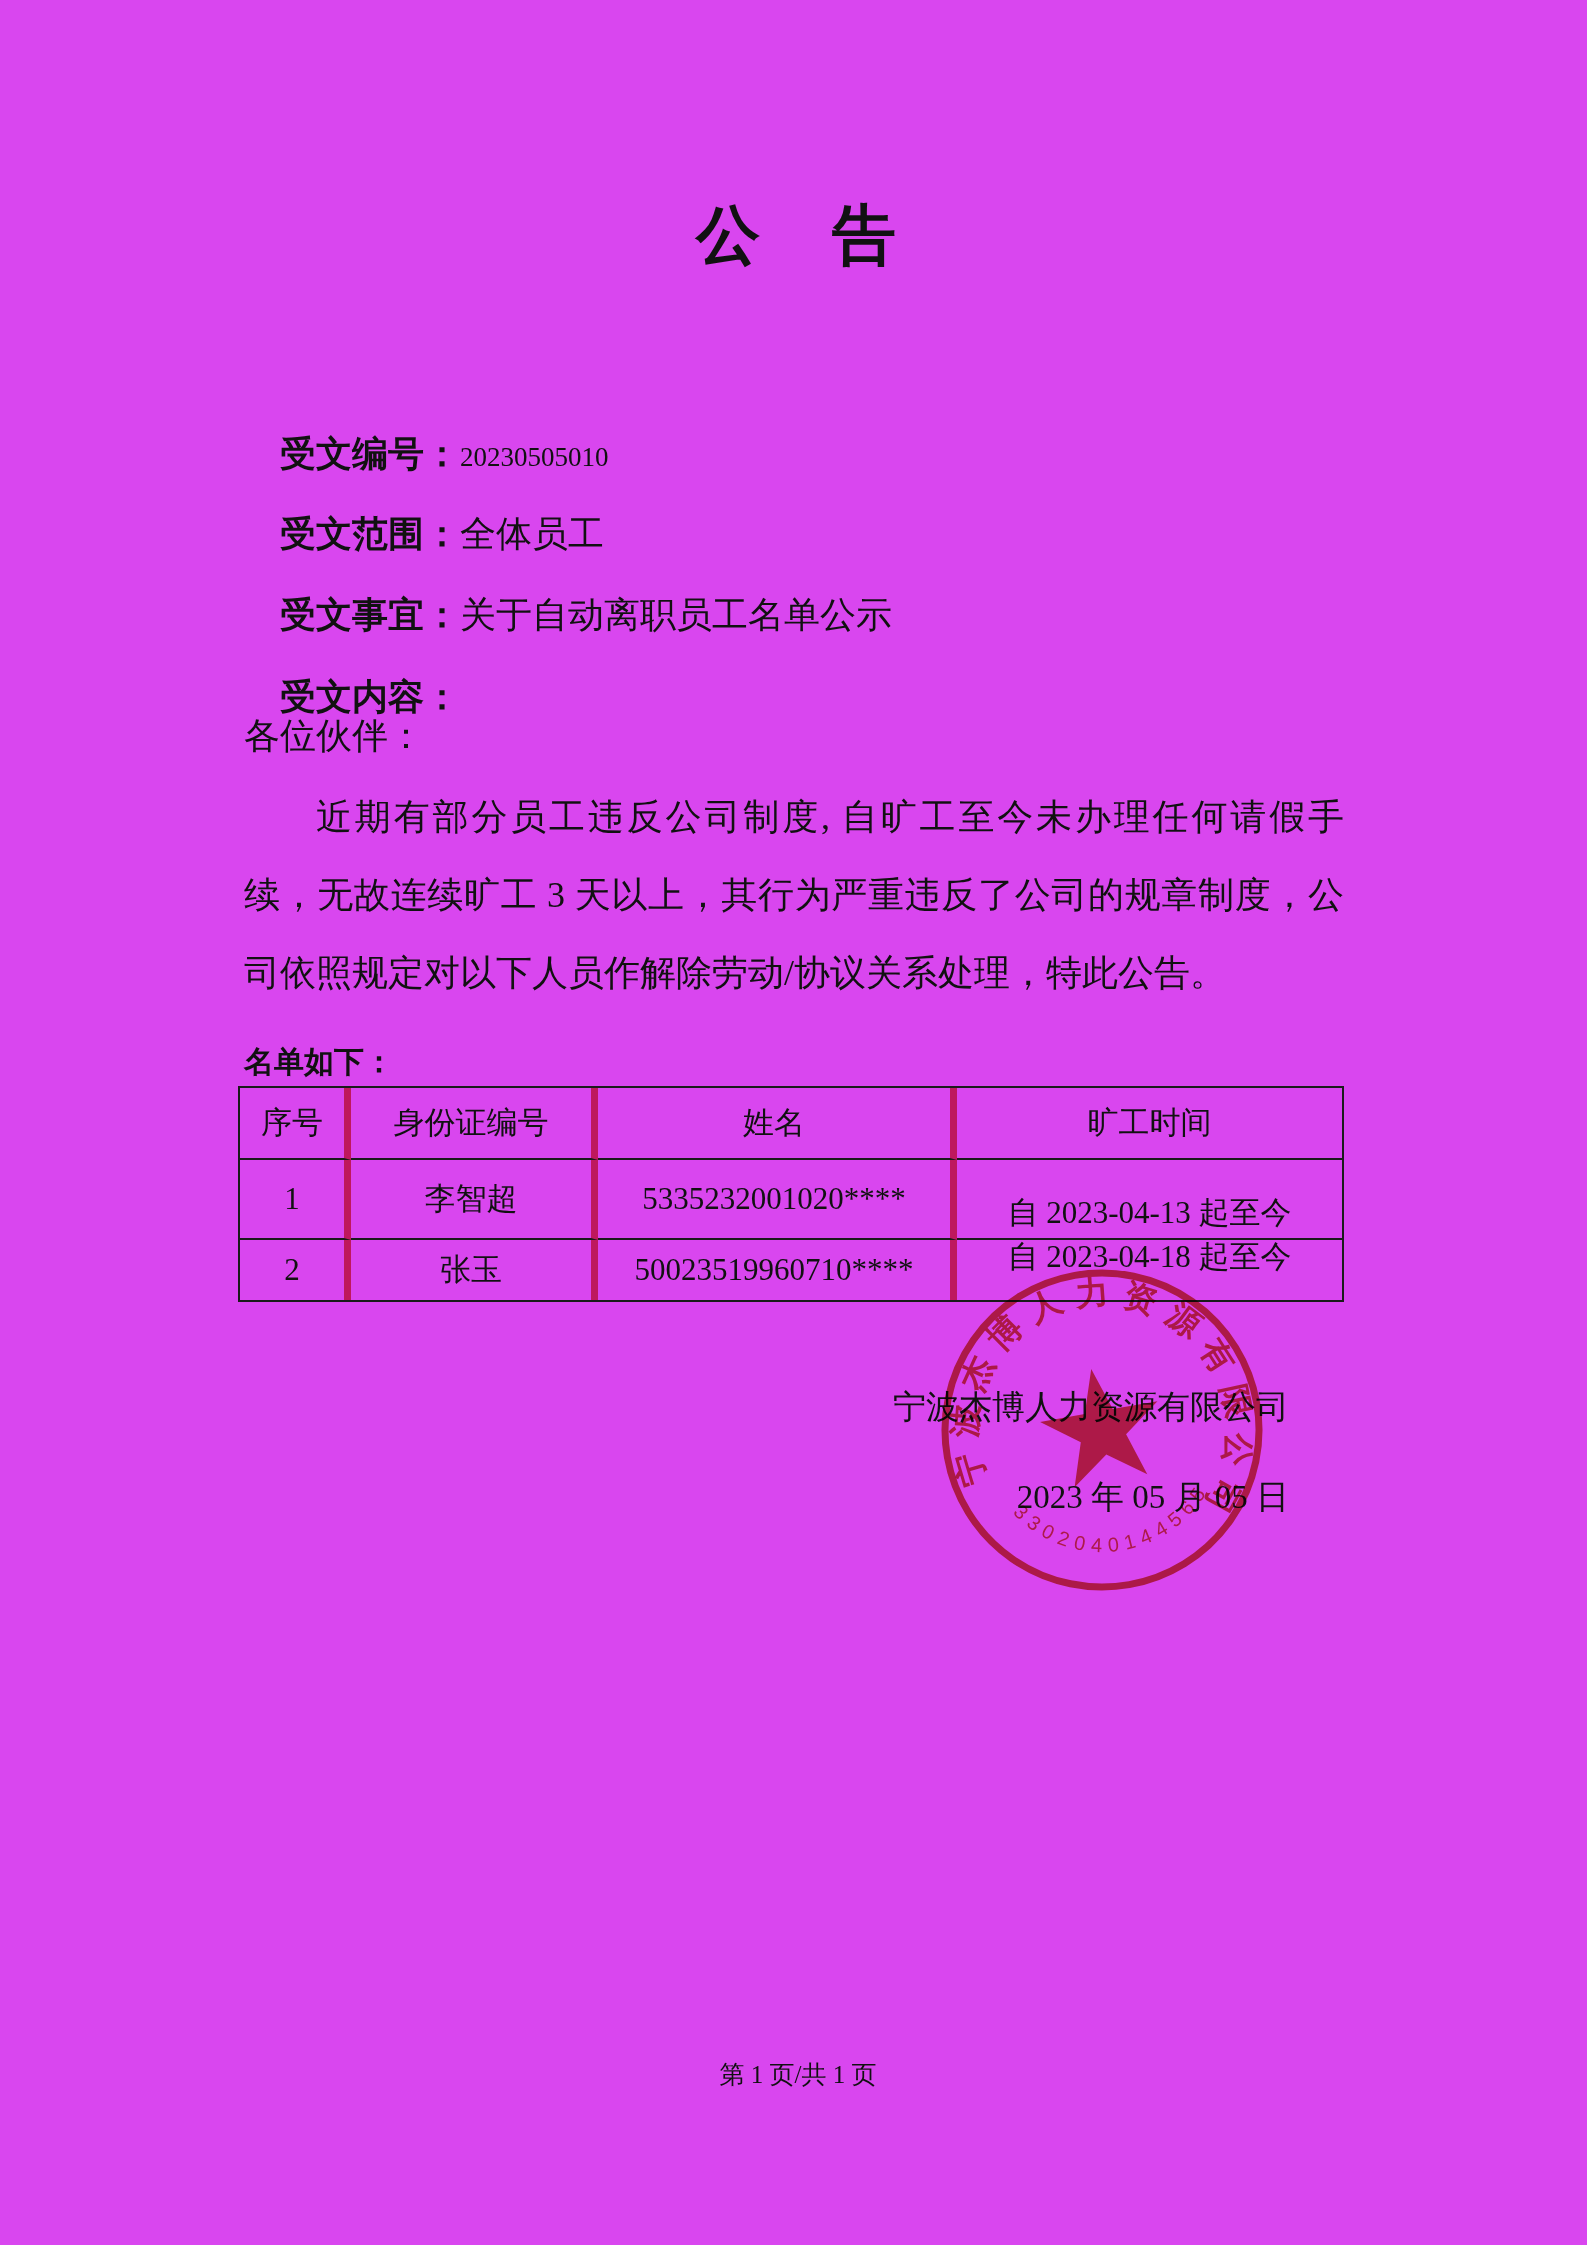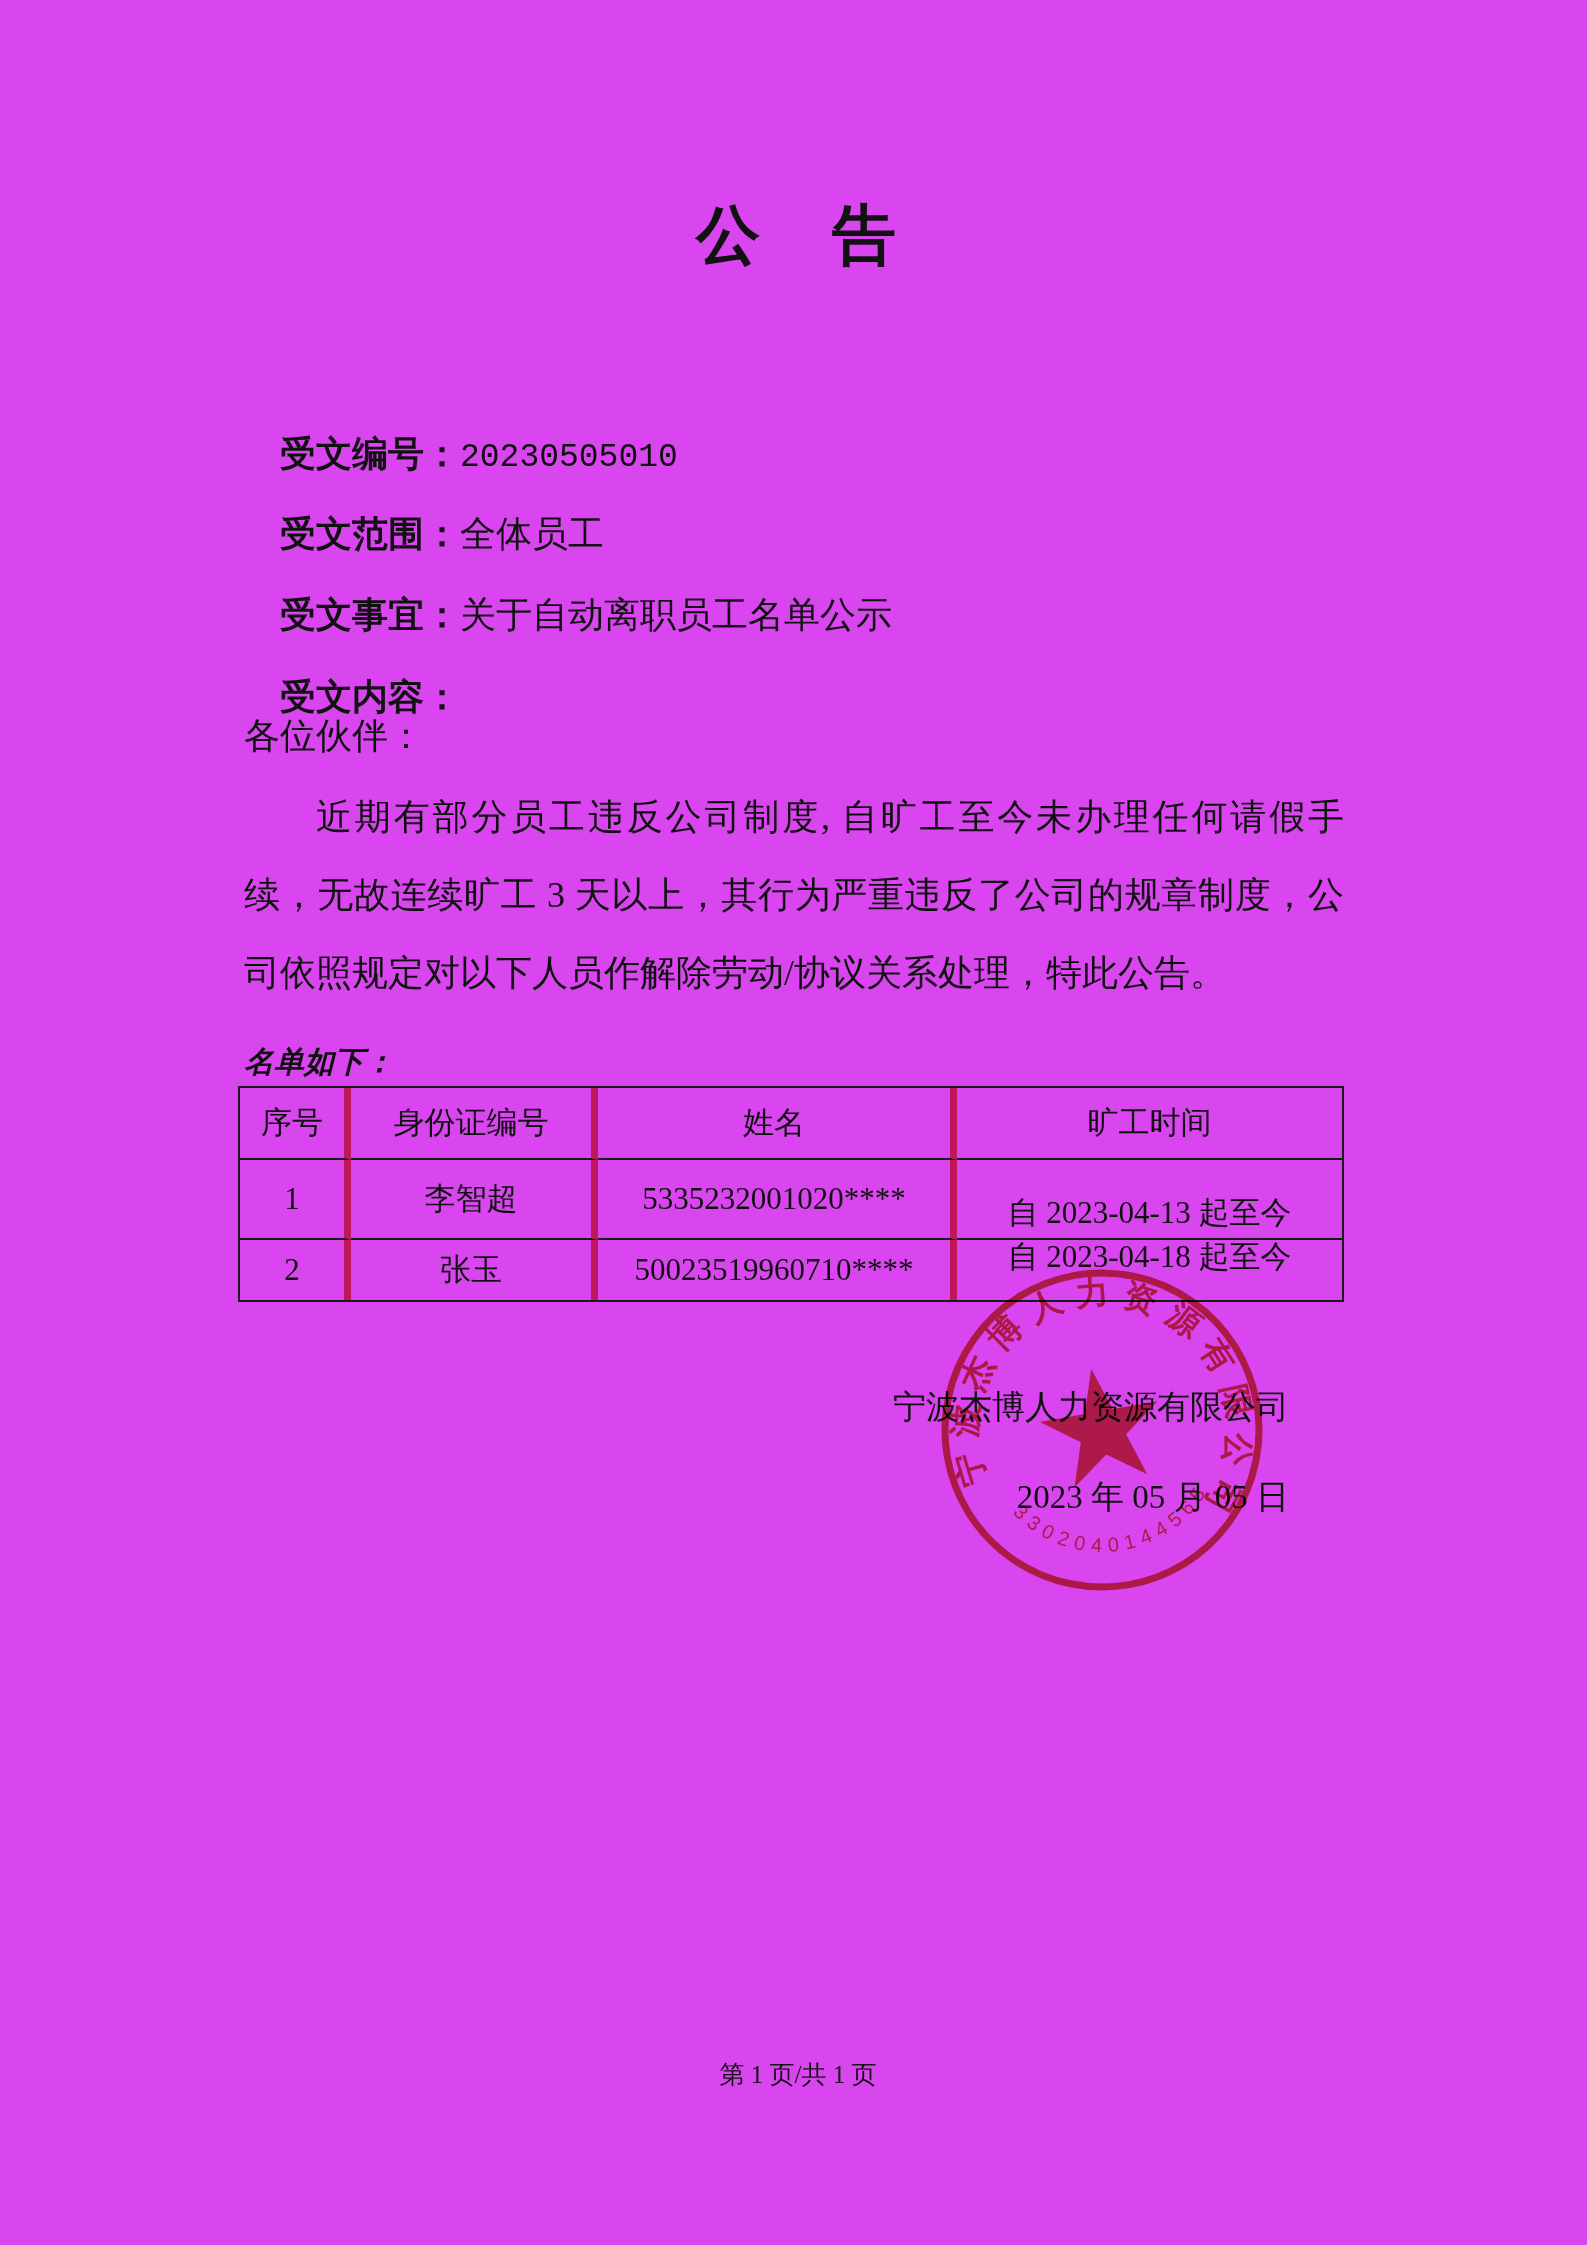--- a/index.html
+++ b/index.html
@@ -17,31 +17,31 @@
   .doc-title{
     left:0;right:0;top:192px;
     text-align:center;
     font-size:64px;font-weight:bold;
     letter-spacing:4px;
     white-space:pre;
   }
   .field{left:244px;font-size:36px;white-space:pre;}
   .field .lbl{font-weight:bold;}
   .field .val{font-weight:normal;}
-  .val-sans{font-family:Liberation Mono, monospace;font-size:33px;}
+  .val-sans{font-family:Liberation Serif, serif;font-size:27px;}
   .salutation{left:244px;font-size:36px;}
   .bodyline{
     left:244px;width:1100px;
     font-size:36px;line-height:46px;
     text-align:justify;text-align-last:justify;
     white-space:normal;
   }
   .bodyline.indent{left:316px;width:1028px;}
   .bodyline.last{text-align-last:left;}
-  .list-intro{left:244px;font-size:30px;font-weight:bold;font-style:italic;}
+  .list-intro{left:244px;font-size:30px;font-weight:bold;}
   .doc-table{
     left:238px;top:1086px;
     display:grid;
     grid-template-columns:111px 247px 359px 385px;
     grid-template-rows:72px 80px 60px;
     border:2px solid #1a1a1a;
     font-size:31px;
   }
   .cell{
     display:flex;align-items:center;justify-content:center;

